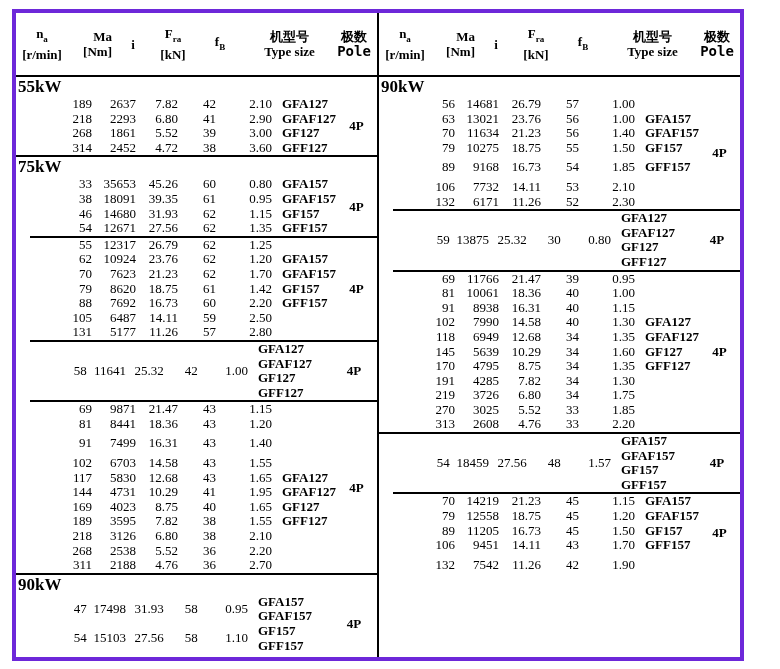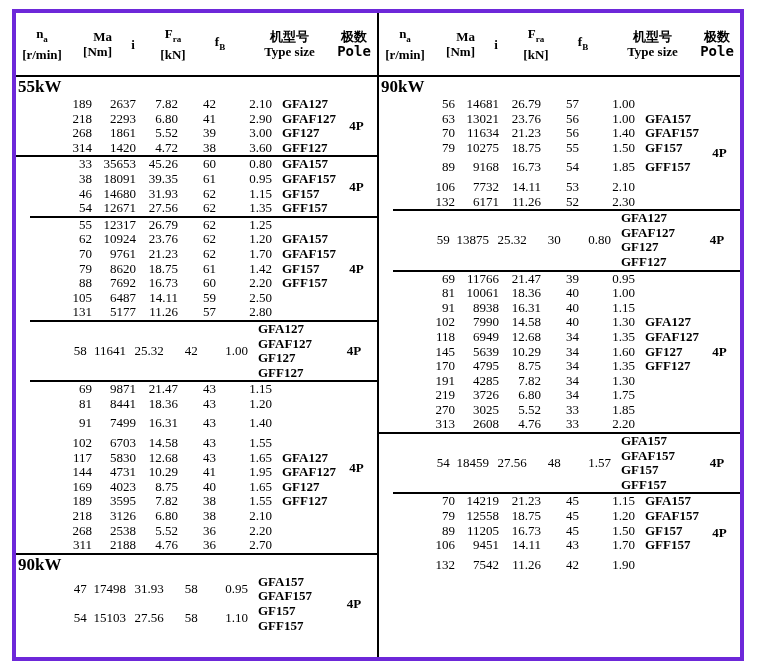--- a/index.html
+++ b/index.html
@@ -95,31 +95,32 @@
             <div class="row">
               <span class="num w1">268</span>
               <span class="num w2">1861</span>
               <span class="num w3">5.52</span>
               <span class="num w4">39</span>
               <span class="num w5">3.00</span>
               <span class="type">GF127</span>
             </div>
             <div class="row">
               <span class="num w1">314</span>
-              <span class="num w2">1420</span>
+              <span class="num w2">2452</span>
               <span class="num w3">4.72</span>
               <span class="num w4">38</span>
               <span class="num w5">3.60</span>
               <span class="type">GFF127</span>
             </div>
           </div>
           <div class="bpole">4P</div>
         </div>
       </div>
       <div class="section">
+        <div class="title">75kW</div>
         <div class="block">
           <div class="brows">
             <div class="row">
               <span class="num w1">33</span>
               <span class="num w2">35653</span>
               <span class="num w3">45.26</span>
               <span class="num w4">60</span>
               <span class="num w5">0.80</span>
               <span class="type">GFA157</span>
             </div>
@@ -164,21 +165,21 @@
             <div class="row">
               <span class="num w1">62</span>
               <span class="num w2">10924</span>
               <span class="num w3">23.76</span>
               <span class="num w4">62</span>
               <span class="num w5">1.20</span>
               <span class="type">GFA157</span>
             </div>
             <div class="row">
               <span class="num w1">70</span>
-              <span class="num w2">9761</span>
+              <span class="num w2">7623</span>
               <span class="num w3">21.23</span>
               <span class="num w4">62</span>
               <span class="num w5">1.70</span>
               <span class="type">GFAF157</span>
             </div>
             <div class="row">
               <span class="num w1">79</span>
               <span class="num w2">8620</span>
               <span class="num w3">18.75</span>
               <span class="num w4">61</span>

